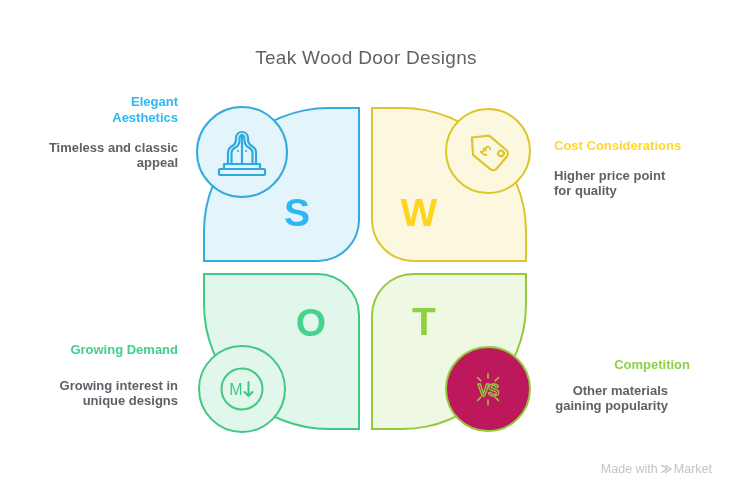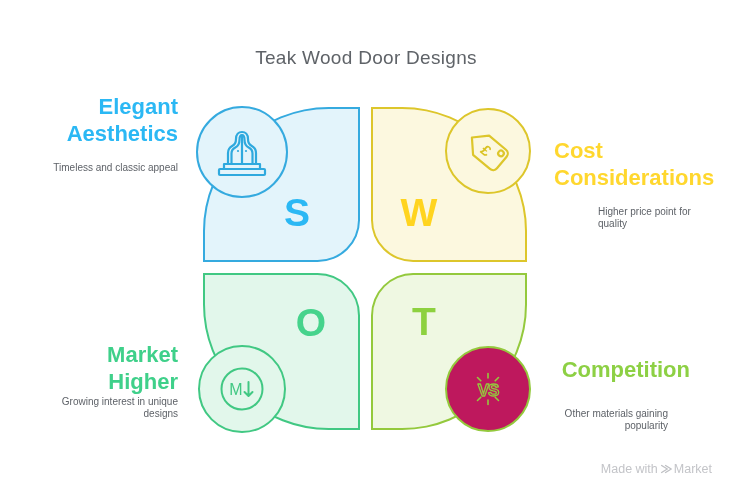--- a/index.html
+++ b/index.html
@@ -31,34 +31,34 @@
   .badge{position:absolute;z-index:3;box-sizing:border-box;border:2px solid;border-radius:50%;
          display:flex;align-items:center;justify-content:center;}
   .badge-s{left:196px;top:106px;width:92px;height:92px;border-color:#35AADF;background:#E3F4FB;}
   .badge-w{left:445px;top:108px;width:86px;height:86px;border-color:#DDC62B;background:#FCF8DF;}
   .badge-o{left:198px;top:345px;width:88px;height:88px;border-color:#41C883;background:#E2F7EB;}
   .badge-t{left:445px;top:346px;width:86px;height:86px;border-color:#94C93D;background:#be185d;}
 
   
   .side{position:absolute;width:150px;z-index:2;}
   .side.right-al{text-align:right;}
-  .side .heading{font-size:22px;font-weight:700;line-height:1.22;}
-  .side .desc{font-size:10px;font-weight:400;line-height:1.2;color:#5E6268;}
+  .side .heading{font-size:13px;font-weight:700;line-height:1.22;}
+  .side .desc{font-size:13px;font-weight:700;line-height:1.2;color:#5E6268;}
   .blk-tl{right:554px;top:94px;}
   .blk-tl .heading{max-width:112px;margin-left:auto;color:#2BB8F4;}
   .blk-tl .desc{max-width:148px;margin-left:auto;margin-top:14px;}
   .blk-tr{left:554px;top:94px;}
   .blk-tr .heading{max-width:142px;color:#FFD72E;margin-top:44px;}
-  .blk-tr .desc{max-width:125px;margin-top:14px;margin-left:44px;}
+  .blk-tr .desc{max-width:125px;margin-top:14px;}
   .blk-bl{right:554px;top:342px;}
   .blk-bl .heading{max-width:112px;margin-left:auto;color:#3FD08A;}
-  .blk-bl .desc{max-width:140px;margin-left:auto;margin-top:0;}
+  .blk-bl .desc{max-width:140px;margin-left:auto;margin-top:20px;}
   .blk-br{left:540px;top:357px;text-align:right;}
   .blk-br .heading{max-width:160px;color:#8DD044;}
-  .blk-br .desc{max-width:128px;margin-top:24px;}
+  .blk-br .desc{max-width:128px;margin-top:10px;}
 
   
   .attribution{position:absolute;right:20px;top:462px;display:flex;align-items:center;gap:1px;
                color:#C3C4C8;font-size:12.5px;text-decoration:none;cursor:pointer;}
   .attribution svg{display:block;}
 </style>
 </head>
 <body>
 
 <div class="canvas">
@@ -116,21 +116,21 @@
     <div class="heading">Elegant Aesthetics</div>
     <div class="desc">Timeless and classic appeal</div>
   </div>
 
   <div class="side blk-tr">
     <div class="heading">Cost Considerations</div>
     <div class="desc">Higher price point for quality</div>
   </div>
 
   <div class="side right-al blk-bl">
-    <div class="heading">Market Higher</div>
+    <div class="heading">Growing Demand</div>
     <div class="desc">Growing interest in unique designs</div>
   </div>
 
   <div class="side blk-br">
     <div class="heading">Competition</div>
     <div class="desc">Other materials gaining popularity</div>
   </div>
 
   <div class="attribution">
     <span>Made with</span>

